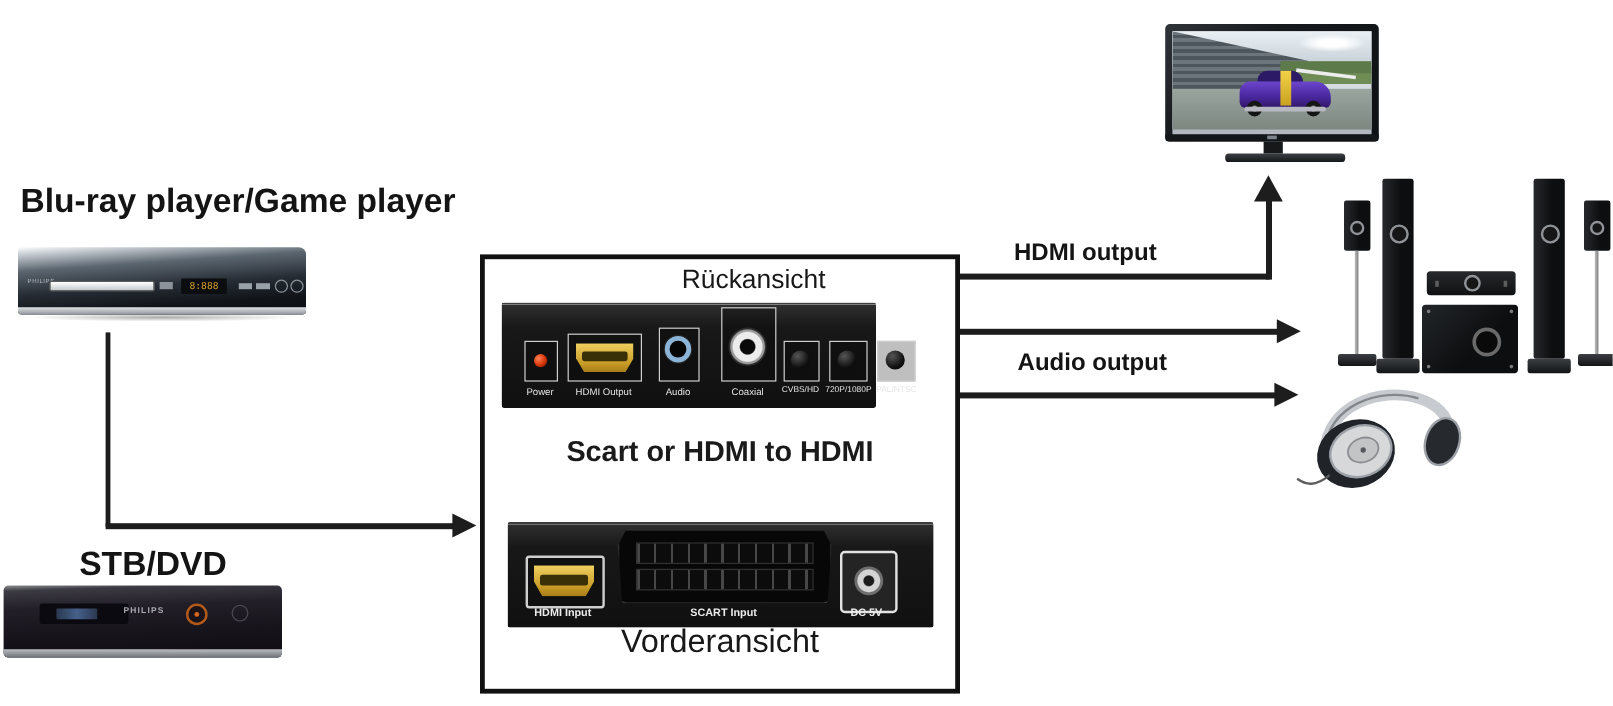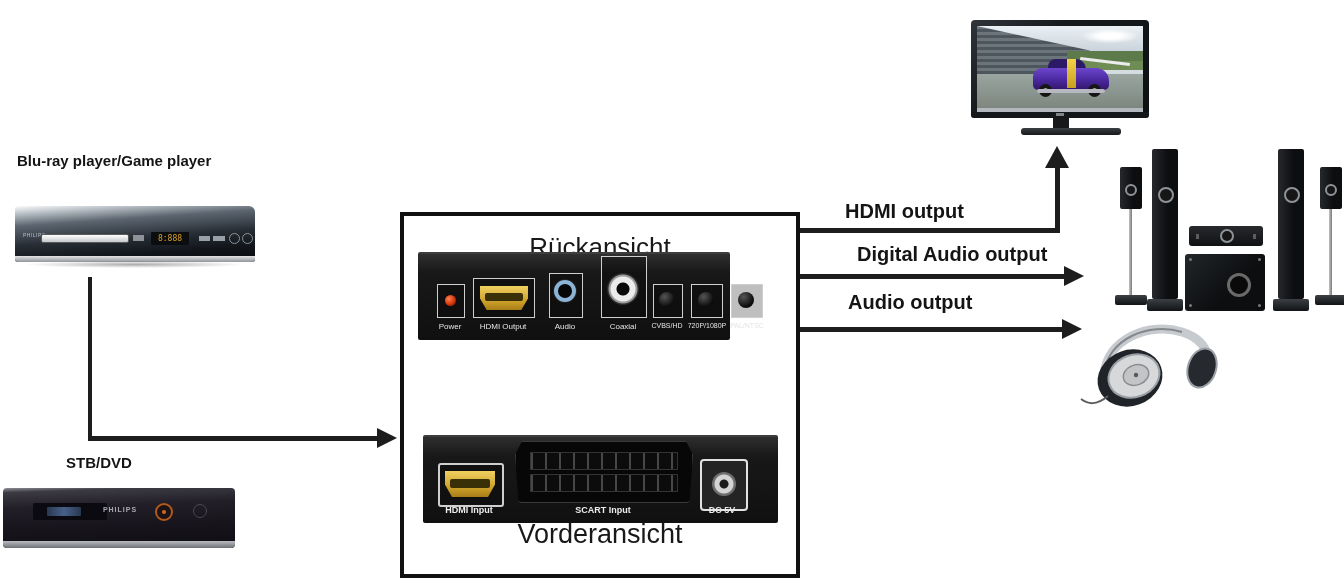--- a/index.html
+++ b/index.html
@@ -1,32 +1,32 @@
 <!DOCTYPE html>
 <html><head>
 <meta charset="utf-8">
 <style>
   html,body{margin:0;padding:0;background:#fff;}
   #stage{position:relative;width:1344px;height:588px;background:#ffffff;overflow:hidden;
          font-family:"Liberation Sans",sans-serif;color:#161616;}
   .abs{position:absolute;}
   .lbl{position:absolute;font-weight:bold;color:#141414;white-space:nowrap;}
-  .lbl-lg{font-size:15px;}
+  .lbl-lg{font-size:28px;}
   .lbl-md{font-size:20px;}
   
   .line{position:absolute;background:#1d1d1d;}
   .arrow-right{position:absolute;width:0;height:0;border-top:10px solid transparent;
                border-bottom:10px solid transparent;border-left:20px solid #1d1d1d;}
   .arrow-up{position:absolute;width:0;height:0;border-left:12px solid transparent;
             border-right:12px solid transparent;border-bottom:22px solid #1d1d1d;}
   
   #conv-box{position:absolute;left:400px;top:212px;width:392px;height:358px;
             border:4px solid #111;background:#fff;}
   .view-title{position:absolute;width:100%;text-align:center;font-weight:400;color:#181818;}
-  #rear-title{top:16px;font-size:26px;}
+  #rear-title{top:4px;font-size:22px;padding-left:28px;}
   #front-title{top:303px;font-size:27px;text-align:center;}
   #product-title{position:absolute;top:147px;width:100%;text-align:center;
                  font-size:24px;font-weight:bold;color:#1a1a1a;}
   .panel{position:absolute;background:linear-gradient(180deg,#2f2f2f 0,#181818 22%,#101010 100%);
          border-top:2px solid #3d3d3d;border-radius:2px;}
   #rear-panel{left:14px;top:36px;width:312px;height:86px;}
   #front-panel{left:19px;top:219px;width:355px;height:86px;}
   .portbox{position:absolute;border:1px solid #cfcfcf;background:rgba(0,0,0,.25);}
   .portlabel{position:absolute;top:68px;font-size:8px;color:#e4e4e4;text-align:center;
              font-weight:normal;white-space:nowrap;}
@@ -199,20 +199,21 @@
       </div>
       <div class="portlabel" style="left:6px;width:52px;">Power</div>
       <div class="portlabel" style="left:45px;width:80px;">HDMI Output</div>
       <div class="portlabel" style="left:122px;width:50px;">Audio</div>
       <div class="portlabel" style="left:180px;width:50px;">Coaxial</div>
       <div class="portlabel sm" style="left:228px;width:42px;">CVBS/HD</div>
       <div class="portlabel sm" style="left:268px;width:42px;">720P/1080P</div>
       <div class="portlabel sm" style="left:308px;width:42px;">PAL/NTSC</div>
     </div>
 
+    <div id="product-title">Scart or HDMI to HDMI</div>
 
     <div id="front-panel" class="panel">
       <div class="portbox" style="left:15px;top:26px;width:62px;height:40px;border-width:2px;border-radius:3px;background:#101010;">
         <div class="hdmi-gold" style="left:5px;top:6px;width:50px;height:26px;">
           <div class="hdmi-slot"></div>
         </div>
       </div>
       <div class="scart" style="left:92px;top:4px;width:176px;height:60px;">
         <div class="scart-row" style="top:10px;"></div>
         <div class="scart-row" style="top:32px;"></div>
@@ -226,21 +227,20 @@
     </div>
 
     <div id="front-title" class="view-title">Vorderansicht</div>
   </div>
 
   <div class="lbl lbl-md" style="left:845px;top:200px;">HDMI output</div>
   <div class="line" style="left:800px;top:228px;width:258px;height:5px;"></div>
   <div class="line" style="left:1055px;top:166px;width:5px;height:67px;"></div>
   <div class="arrow-up" style="left:1045px;top:146px;"></div>
 
-  <div class="lbl lbl-md" style="left:857px;top:243px;">Digital Audio output</div>
   <div class="line" style="left:800px;top:274px;width:265px;height:5px;"></div>
   <div class="arrow-right" style="left:1064px;top:266px;"></div>
 
   <div class="lbl lbl-md" style="left:848px;top:291px;">Audio output</div>
   <div class="line" style="left:800px;top:327px;width:263px;height:5px;"></div>
   <div class="arrow-right" style="left:1062px;top:319px;"></div>
 
   <div id="tv" class="abs">
     <div class="bezel"></div>
     <div class="screen">

